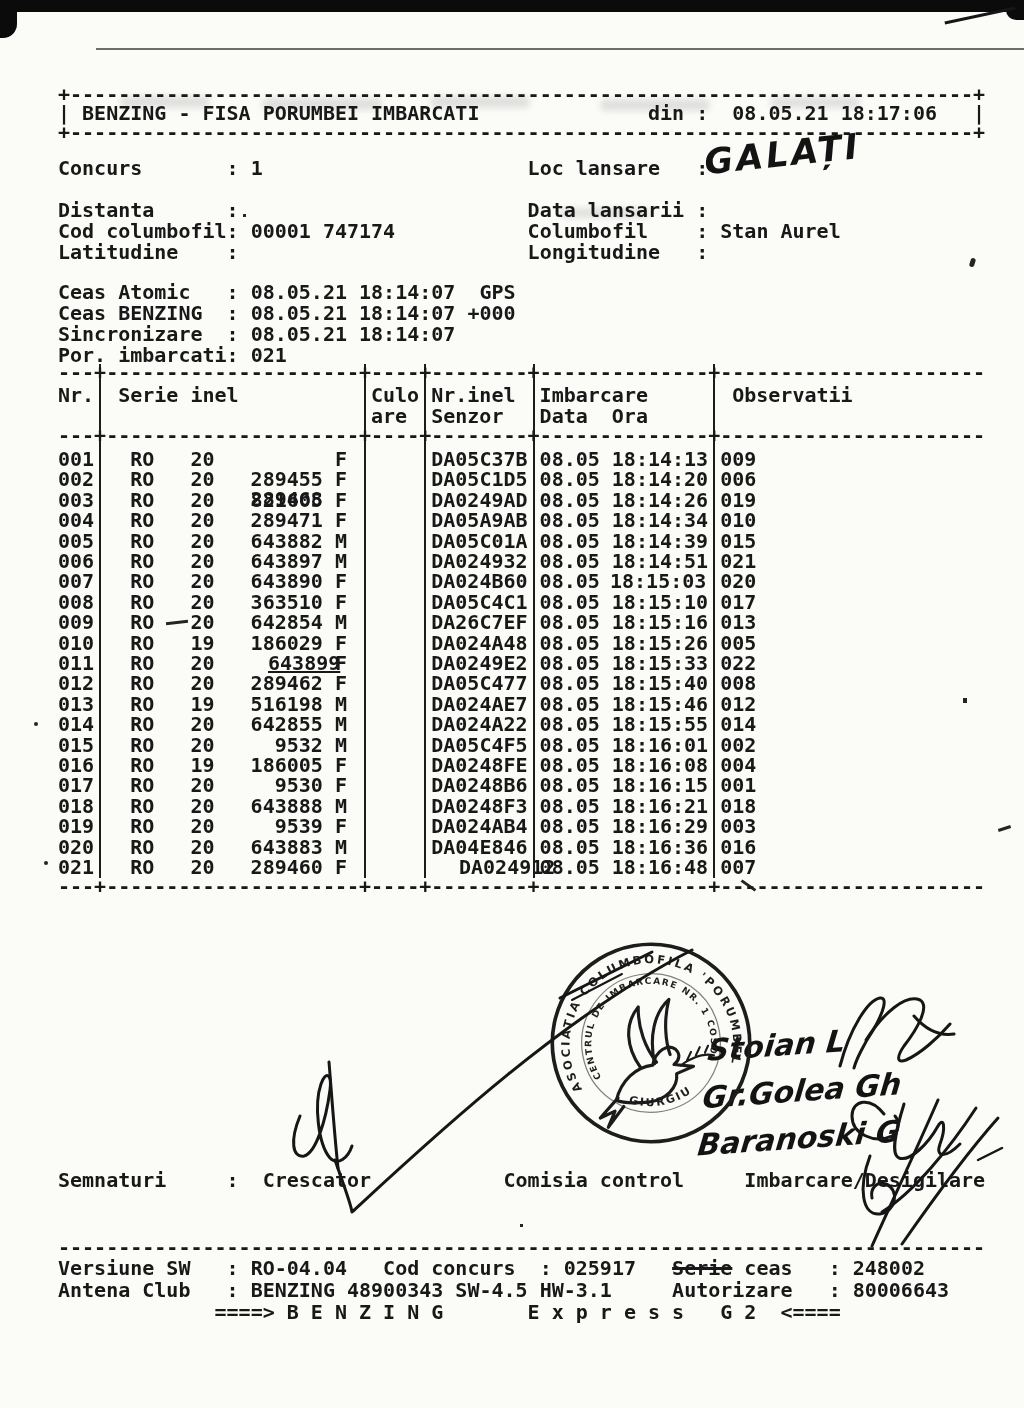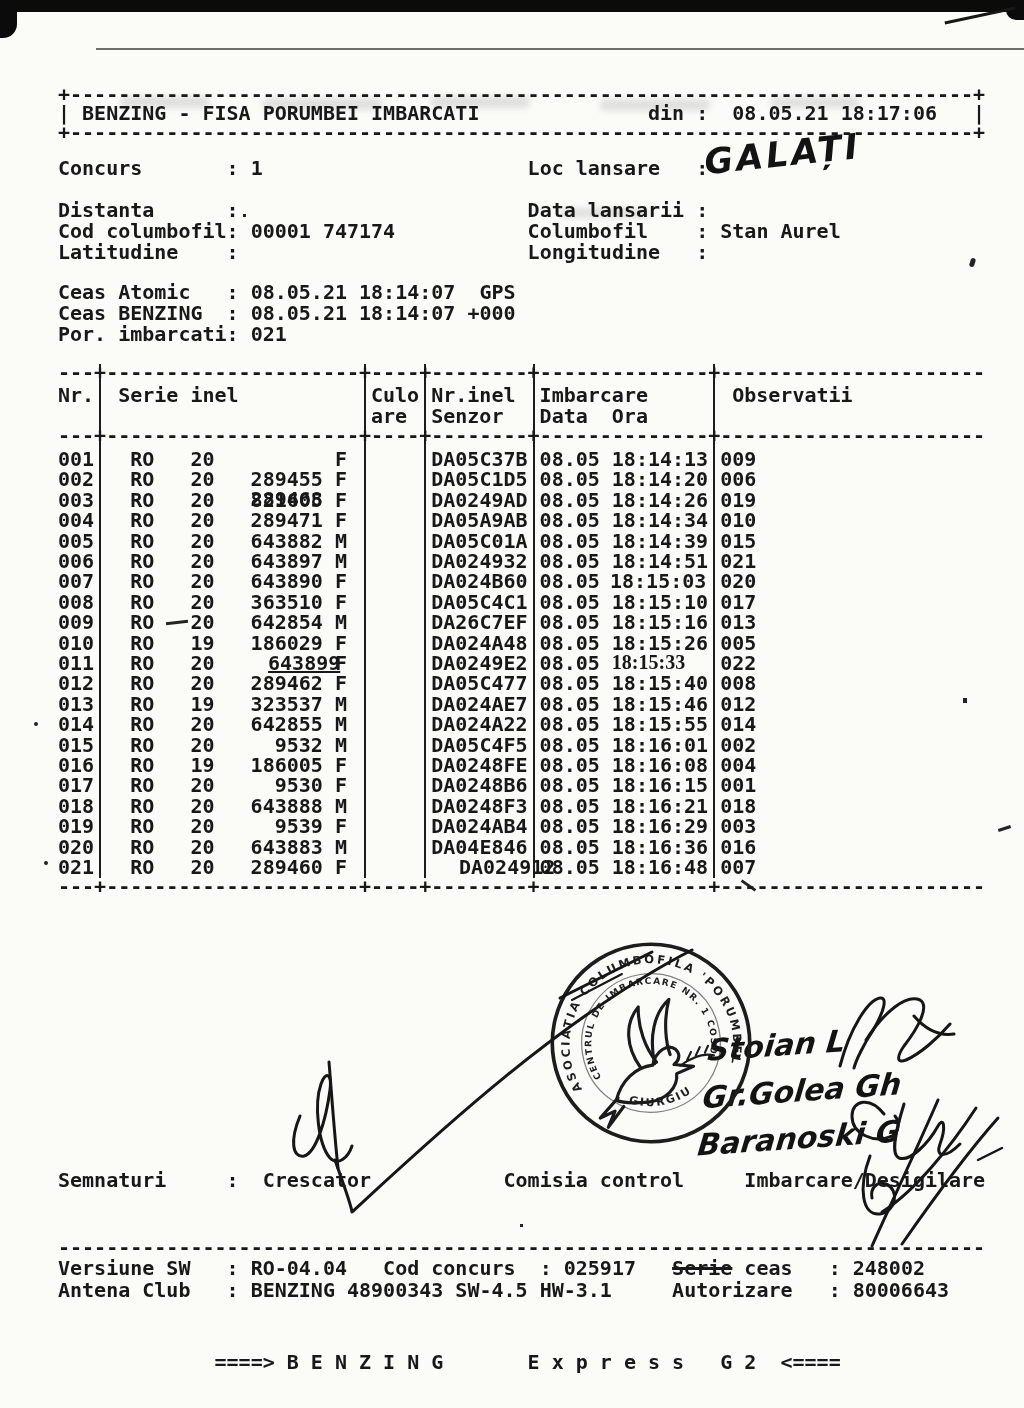--- a/index.html
+++ b/index.html
@@ -54,21 +54,21 @@
   <div class="mark" style="left:44px;top:861px;width:4px;height:4px;border-radius:2px"></div>
   <div class="mark" style="left:166px;top:621px;width:22px;height:3px;transform:rotate(-6deg)"></div>
   <div class="mark" style="left:520px;top:1224px;width:3px;height:3px"></div>
   <div class="mark" style="left:243px;top:214px;width:3px;height:3px"></div>
 
   <div class="mono" style="top:84px">+---------------------------------------------------------------------------+</div>
   <div class="mono" style="top:103px">| BENZING - FISA PORUMBEI IMBARCATI              din :  08.05.21 18:17:06   |</div>
   <div class="mono" style="top:122px">+---------------------------------------------------------------------------+</div>
 
   <div class="mono stack" style="top:158px"><div>Concurs       : 1                      Loc lansare   :</div><div></div><div>Distanta      :                        Data lansarii :</div><div>Cod columbofil: 00001 747174           Columbofil    : Stan Aurel</div><div>Latitudine    :                        Longitudine   :</div></div>
-  <div class="mono stack" style="top:282px"><div>Ceas Atomic   : 08.05.21 18:14:07  GPS</div><div>Ceas BENZING  : 08.05.21 18:14:07 +000</div><div>Por. imbarcati: 021</div></div>
+  <div class="mono stack" style="top:282px"><div>Ceas Atomic   : 08.05.21 18:14:07  GPS</div><div>Ceas BENZING  : 08.05.21 18:14:07 +000</div><div>Sincronizare  : 08.05.21 18:14:07</div><div>Por. imbarcati: 021</div></div>
 
   <div class="vline" style="left:99px;top:364px;height:514px"></div>
   <div class="vline" style="left:364px;top:364px;height:514px"></div>
   <div class="vline" style="left:424px;top:364px;height:514px"></div>
   <div class="vline" style="left:533px;top:364px;height:514px"></div>
   <div class="vline" style="left:713px;top:364px;height:514px"></div>
 
   <div class="mono" style="top:362px">---+---------------------+----+--------+--------------+----------------------</div>
   <div class="trow" style="top:404px">
     <span class="tc" style="left:313px">are</span>
@@ -198,39 +198,39 @@
         <span class="tc" style="left: 662.2px;">005</span>
       </div>
       <div class="trow" style="top: 651px;">
         <span class="tc" style="left: 0px;">011</span>
         <span class="tc" style="left: 72.24px;">RO</span>
         <span class="tc" style="left: 132.44px;">20</span>
         <span class="tc right" style="left: 198px; width: 84.28px; text-decoration: underline;">643899</span>
         <span class="tc" style="left: 276.92px;">F</span>
         <span class="tc" style="left: 373.24px;">DA0249E2</span>
         <span class="tc" style="left: 481.6px;">08.05</span>
-        <span class="tc" style="left: 553.84px; font-family: Liberation Serif, serif;">18:15:33</span>
+        <span class="tc" style="left: 553.84px;">18:15:33</span>
         <span class="tc" style="left: 662.2px;">022</span>
       </div>
       <div class="trow" style="top: 671.4px;">
         <span class="tc" style="left: 0px;">012</span>
         <span class="tc" style="left: 72.24px;">RO</span>
         <span class="tc" style="left: 132.44px;">20</span>
         <span class="tc right" style="left: 180.6px; width: 84.28px;">289462</span>
         <span class="tc" style="left: 276.92px;">F</span>
         <span class="tc" style="left: 373.24px;">DA05C477</span>
         <span class="tc" style="left: 481.6px;">08.05</span>
         <span class="tc" style="left: 553.84px;">18:15:40</span>
         <span class="tc" style="left: 662.2px;">008</span>
       </div>
       <div class="trow" style="top: 691.8px;">
         <span class="tc" style="left: 0px;">013</span>
         <span class="tc" style="left: 72.24px;">RO</span>
         <span class="tc" style="left: 132.44px;">19</span>
-        <span class="tc right" style="left: 180.6px; width: 84.28px;">323537</span>
+        <span class="tc right" style="left: 180.6px; width: 84.28px;">516198</span>
         <span class="tc" style="left: 276.92px;">M</span>
         <span class="tc" style="left: 373.24px;">DA024AE7</span>
         <span class="tc" style="left: 481.6px;">08.05</span>
         <span class="tc" style="left: 553.84px;">18:15:46</span>
         <span class="tc" style="left: 662.2px;">012</span>
       </div>
       <div class="trow" style="top: 712.2px;">
         <span class="tc" style="left: 0px;">014</span>
         <span class="tc" style="left: 72.24px;">RO</span>
         <span class="tc" style="left: 132.44px;">20</span>
@@ -378,15 +378,15 @@
       <path d="M902,1244 C934,1198 966,1154 998,1118"></path>
       <path d="M938,1100 C918,1146 890,1206 872,1246"></path>
       <path d="M978,1160 L1002,1148" stroke-width="2.5"></path>
     </g>
   </svg>
 
   <div class="mono" style="top:1170px">Semnaturi     :  Crescator           Comisia control     Imbarcare/Desigilare</div>
   <div class="mono" style="top:1237px">-----------------------------------------------------------------------------</div>
   <div class="mono" style="top:1258px"><span>Versiune SW   : RO-04.04   Cod concurs  : 025917   </span><span class="strike">Serie</span><span> ceas   : 248002</span></div>
   <div class="mono" style="top:1280px">Antena Club   : BENZING 48900343 SW-4.5 HW-3.1     Autorizare   : 80006643</div>
-  <div class="mono" style="top:1352px">             ====&gt; B E N Z I N G       E x p r e s s   G 2  &lt;====</div>
+  <div class="mono" style="top:1302px">             ====&gt; B E N Z I N G       E x p r e s s   G 2  &lt;====</div>
 
 </div>
 
 </body></html>

